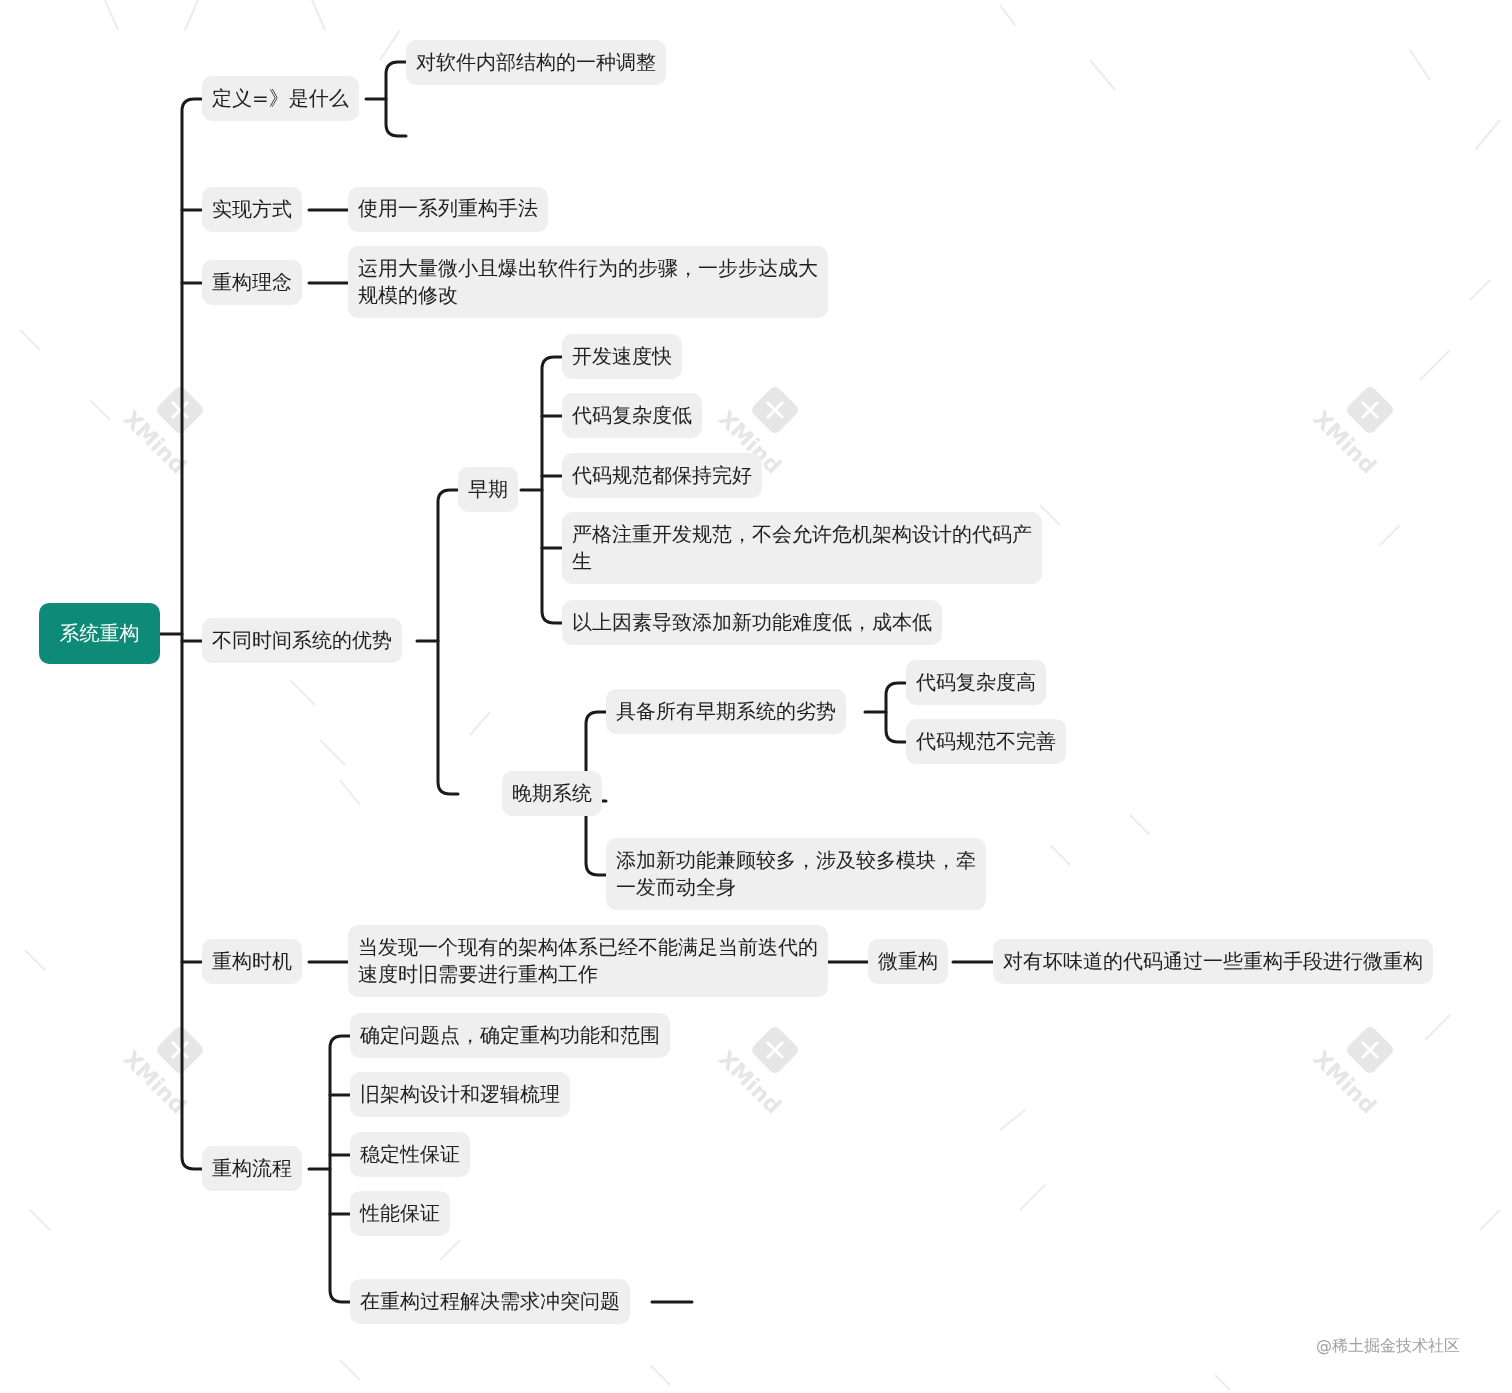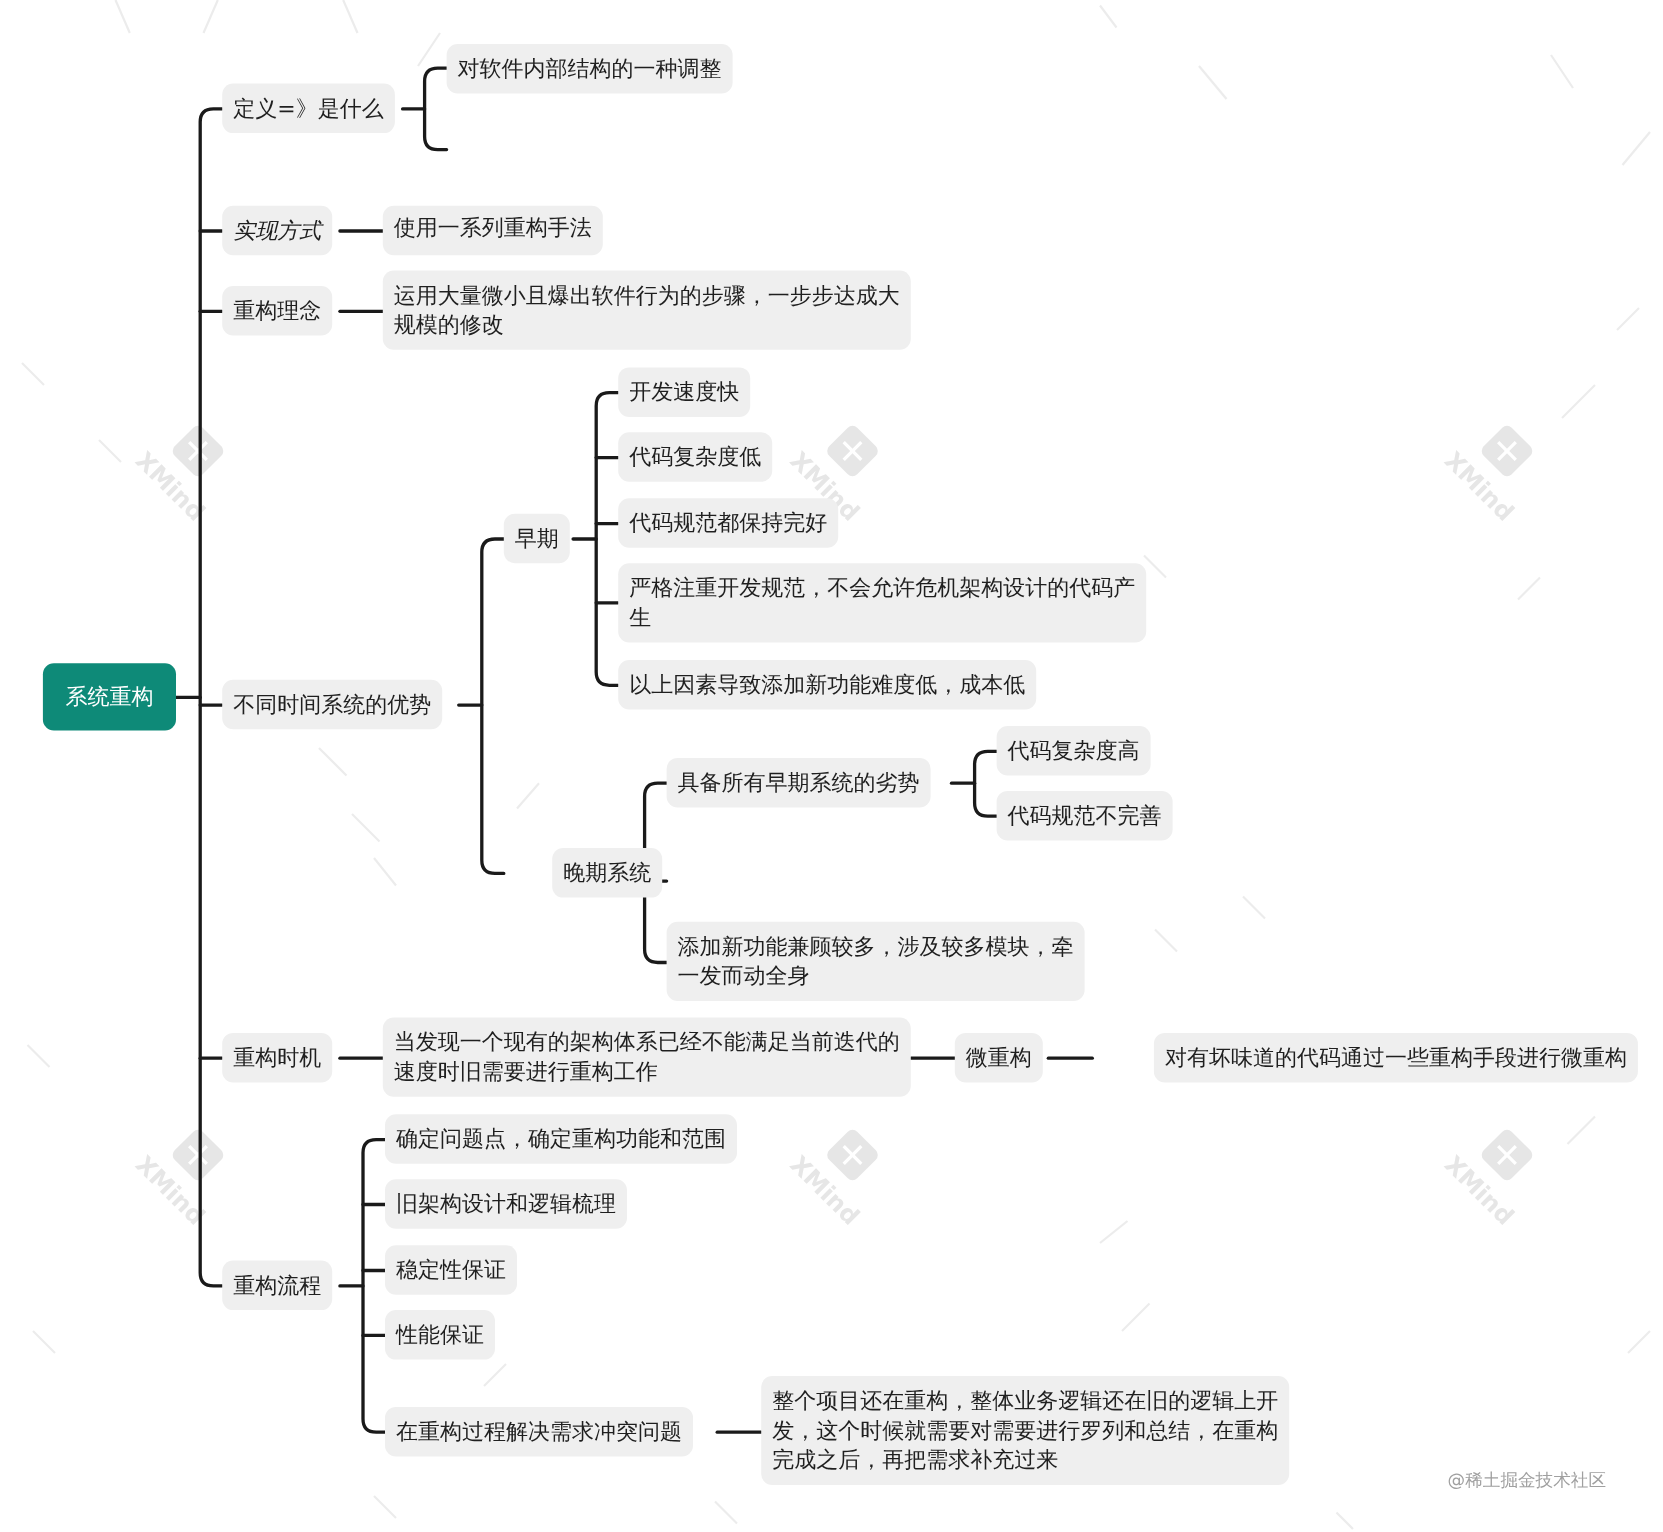--- a/index.html
+++ b/index.html
@@ -165,21 +165,21 @@
     <span>系统重构</span>
   </div>
 
   <div class="node" style="left:202px; top:76px;">
     <span>定义=》是什么</span>
   </div>
   <div class="node" style="left:406px; top:40px;">
     <span>对软件内部结构的一种调整</span>
   </div>
 
-  <div class="node" style="left:202px; top:187px;font-style:italic;">
+  <div class="node" style="left:202px; top:187px;">
     <span>实现方式</span>
   </div>
   <div class="node" style="left:348px; top:187px;font-family:Liberation Mono, monospace;">
     <span>使用一系列重构手法</span>
   </div>
 
   <div class="node" style="left:202px; top:260px;">
     <span>重构理念</span>
   </div>
   <div class="node multi" style="left:348px; top:246px; width:480px;">
@@ -226,21 +226,21 @@
 
   <div class="node" style="left:202px; top:939px;">
     <span>重构时机</span>
   </div>
   <div class="node multi" style="left:348px; top:925px; width:480px;">
     <span>当发现一个现有的架构体系已经不能满足当前迭代的速度时旧需要进行重构工作</span>
   </div>
   <div class="node" style="left:868px; top:939px;">
     <span>微重构</span>
   </div>
-  <div class="node" style="left:1049px; top:939px;">
+  <div class="node" style="left:993px; top:939px;">
     <span>对有坏味道的代码通过一些重构手段进行微重构</span>
   </div>
 
   <div class="node" style="left:202px; top:1146px;">
     <span>重构流程</span>
   </div>
   <div class="node" style="left:350px; top:1013px;">
     <span>确定问题点，确定重构功能和范围</span>
   </div>
   <div class="node" style="left:350px; top:1072px;">
@@ -248,18 +248,15 @@
   </div>
   <div class="node" style="left:350px; top:1132px;">
     <span>稳定性保证</span>
   </div>
   <div class="node" style="left:350px; top:1191px;">
     <span>性能保证</span>
   </div>
   <div class="node" style="left:350px; top:1279px;">
     <span>在重构过程解决需求冲突问题</span>
   </div>
-  <div class="node multi" style="left:692px; top:1251px; width:480px;">
-    <span>整个项目还在重构，整体业务逻辑还在旧的逻辑上开发，这个时候就需要对需要进行罗列和总结，在重构完成之后，再把需求补充过来</span>
-  </div>
 
   <div class="credit">@稀土掘金技术社区</div>
 </div>
 
 </body></html>

